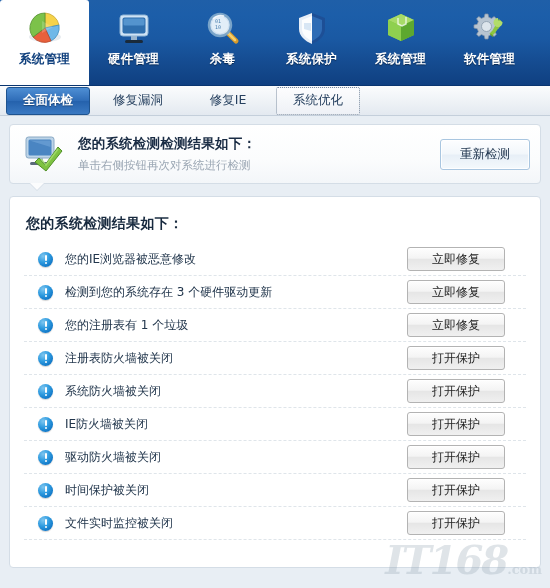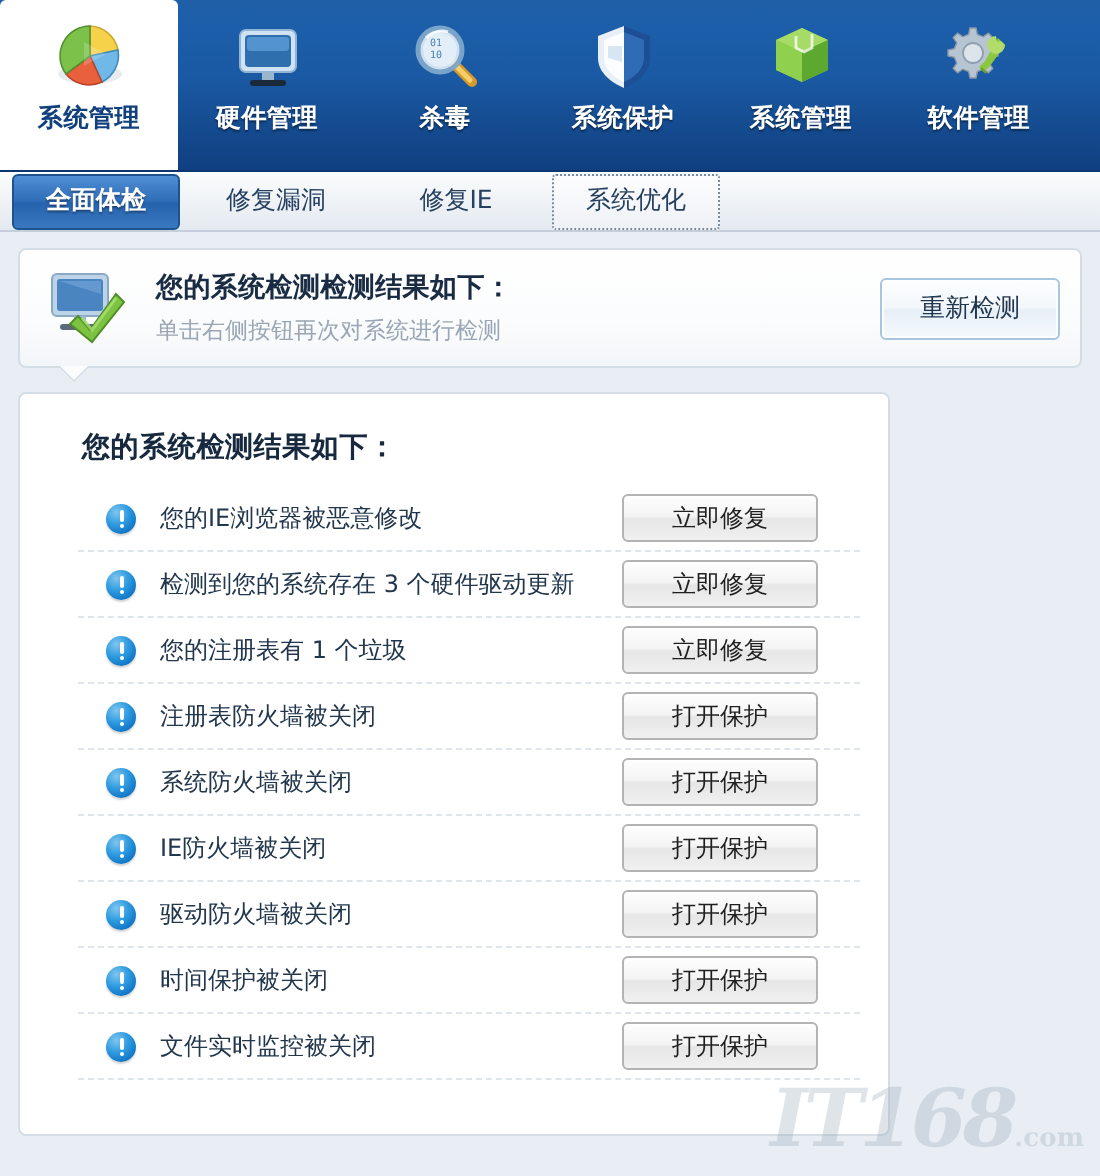--- a/index.html
+++ b/index.html
@@ -138,27 +138,26 @@
     border-radius: 3px;
     font-size: 12.5px; color: #21364f;
     display: flex; align-items: center; justify-content: center;
     cursor: pointer;
     box-shadow: inset 0 0 0 1px rgba(255,255,255,0.85);
   }
 
   
   .panel {
     position: absolute; left: 9px; top: 196px;
-    width: 436px; height: 372px;
+    width: 532px; height: 372px;
     background: #ffffff;
     border: 1px solid #d4dde6;
     border-radius: 4px;
     box-sizing: border-box;
     overflow: hidden;
-    padding-left: 15px;
   }
   .panel-title {
     font-size: 14px; font-weight: bold; color: #17293e;
     padding: 18px 0 10px 16px;
     letter-spacing: 0.3px;
   }
   .rows { padding: 0 14px 0 14px; }
   .row {
     height: 32px;
     display: flex; align-items: center;

